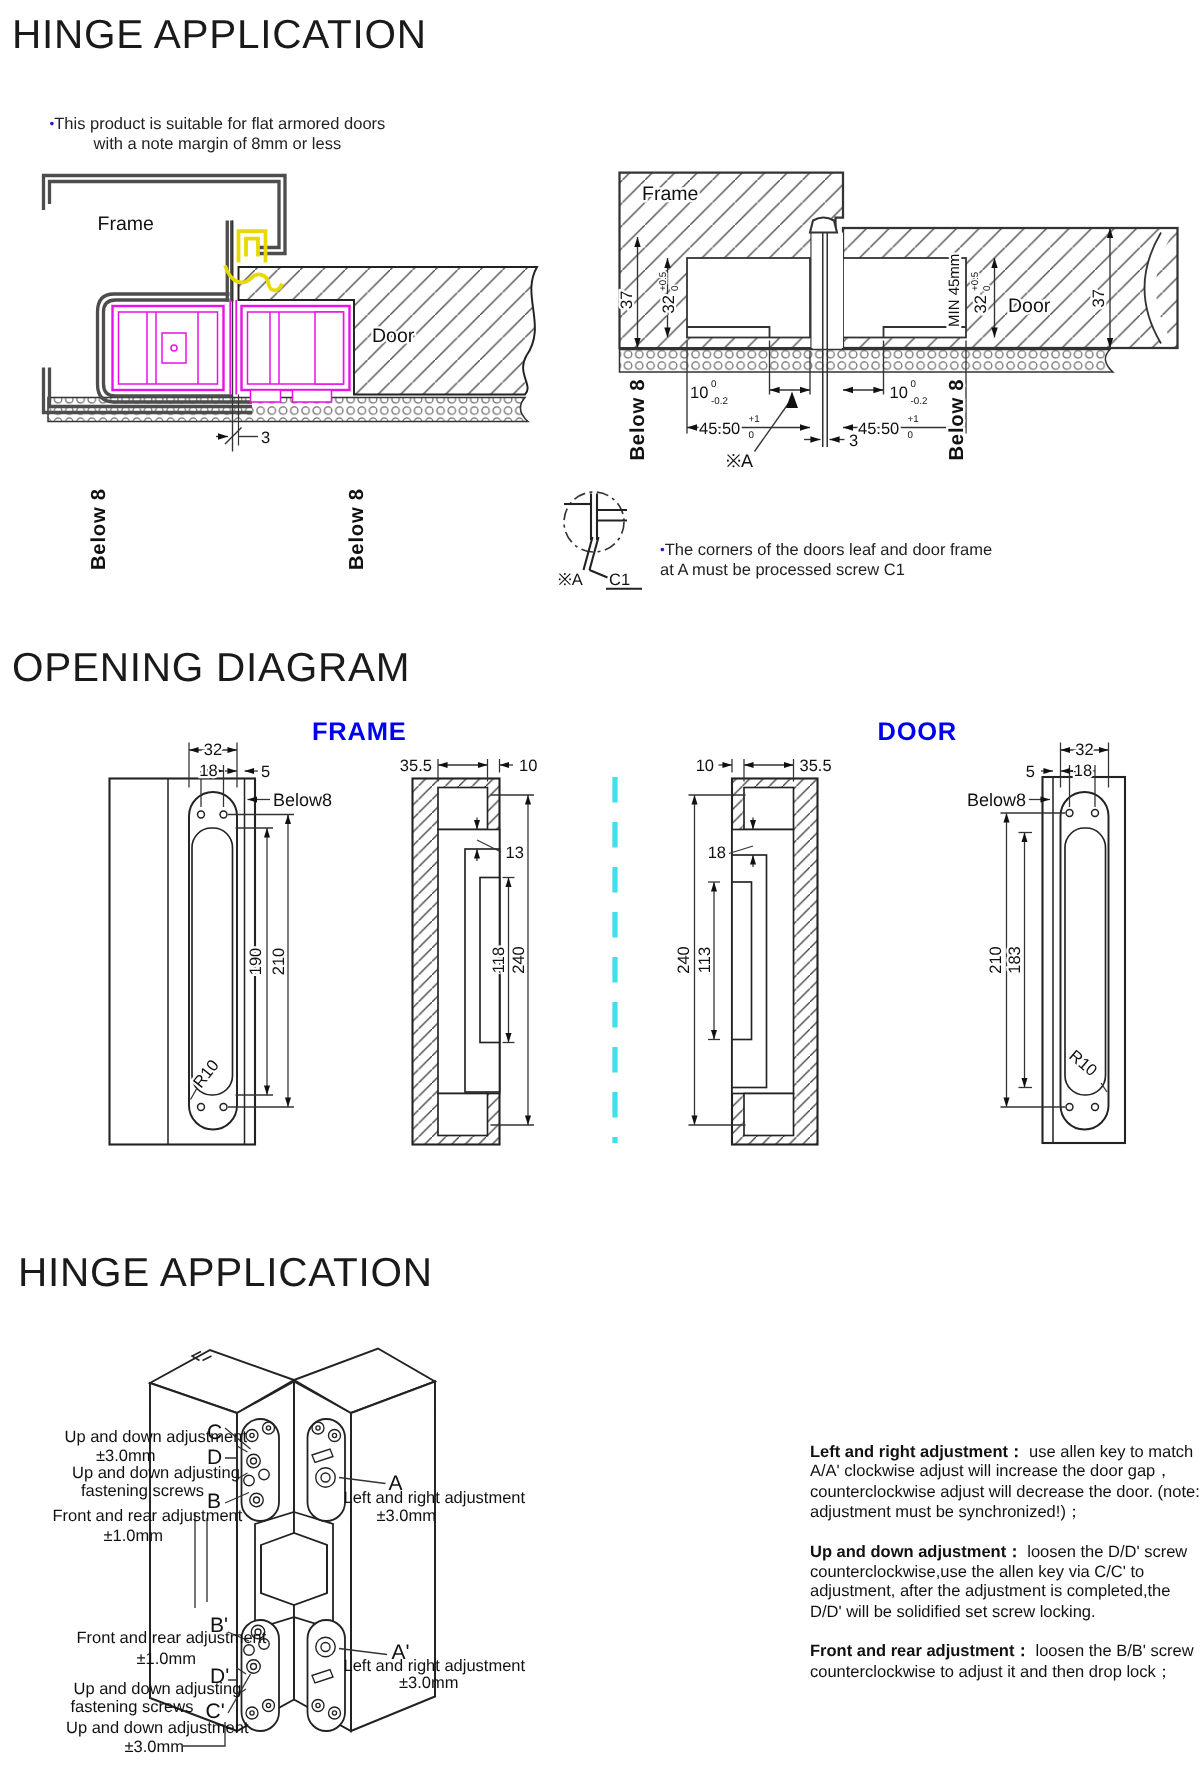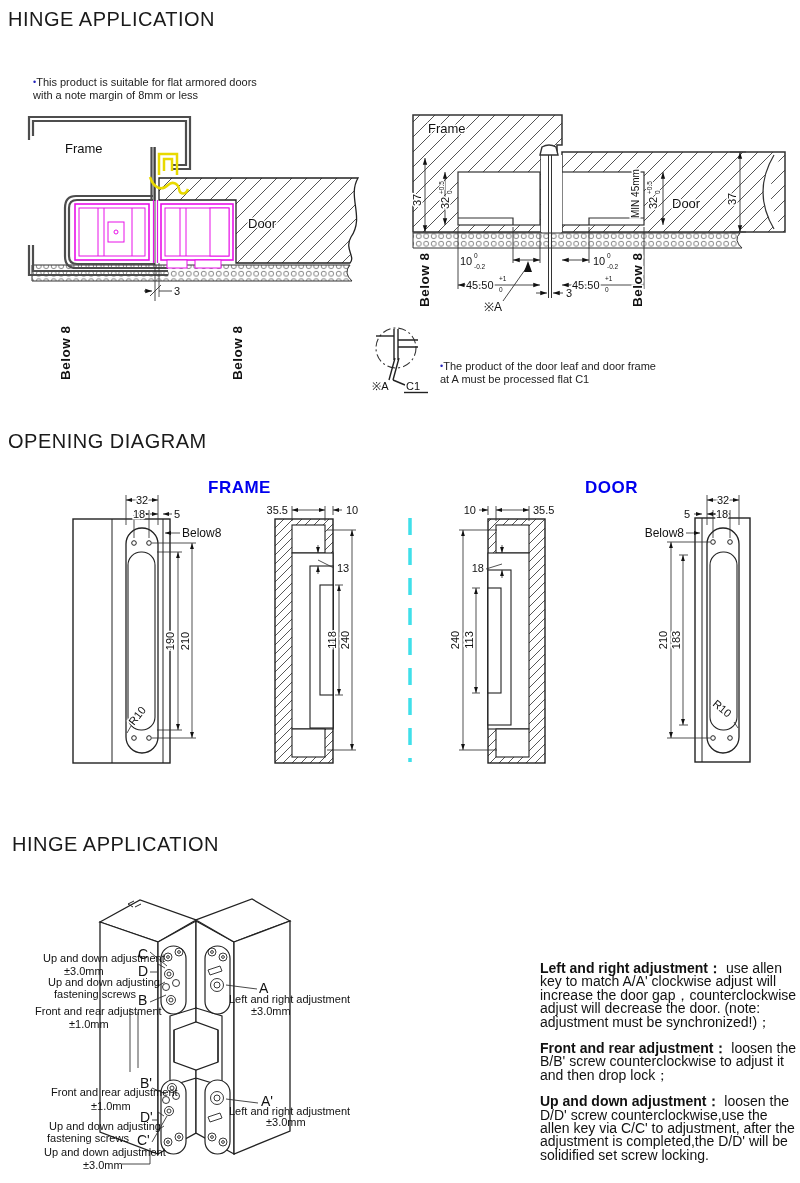--- a/index.html
+++ b/index.html
@@ -1,40 +1,40 @@
 <!DOCTYPE html>
 <html><head>
 <meta charset="utf-8">
 <style>
   html,body{margin:0;padding:0;background:#fff;}
   body{width:800px;height:1183px;position:relative;font-family:"Liberation Sans",sans-serif;color:#1a1a1a;overflow:hidden;}
   .abs{position:absolute;}
-  .h1{font-size:20px;font-weight:400;letter-spacing:0.5px;color:#1a1a1a;white-space:nowrap;}
+  .h1{font-size:27px;font-weight:400;letter-spacing:0.5px;color:#1a1a1a;white-space:nowrap;}
   .note{font-size:11px;line-height:13px;color:#222;}
   .note .bullet{color:#2222bb;font-size:9px;vertical-align:1px;}
   .bluehead{font-size:17px;font-weight:bold;color:#0000ee;letter-spacing:0.5px;}
   .lbl{font-size:11px;color:#111;white-space:nowrap;line-height:12px;}
   .mark{font-size:14px;color:#111;white-space:nowrap;}
-  .instr{font-size:14px;line-height:13.4px;color:#111;width:260px;}
+  .instr{font-size:11px;line-height:13.4px;color:#111;width:260px;}
   .instr p{margin:0 0 13px 0;}
   .instr b{font-weight:bold;}
   svg{position:absolute;overflow:visible;}
   svg text{font-family:"Liberation Sans",sans-serif;fill:#111;}
   .dt{font-size:11px;stroke:#fff;stroke-width:3px;paint-order:stroke;}
   .dts{font-size:6.5px;stroke:#fff;stroke-width:2px;paint-order:stroke;}
   .name{font-size:13px;stroke:#fff;stroke-width:3px;paint-order:stroke;}
   .b8{font-size:13.5px;font-weight:bold;letter-spacing:0.5px;stroke:#fff;stroke-width:3px;paint-order:stroke;}
   .ref{font-size:12px;stroke:#fff;stroke-width:3px;paint-order:stroke;}
 </style>
 </head>
 <body>
 
 <div class="abs h1" style="left:8px;top:8px;">HINGE APPLICATION</div>
 
-<div class="abs note" style="left:33px;top:76px;">
+<div class="abs note" style="left:33px;top:76px;text-align:center;">
   <span class="bullet">•</span><span>This product is suitable for flat armored doors</span><br>
   <span>with a note margin of 8mm or less</span>
 </div>
 
 <svg class="abs" style="left:20px;top:105px;" width="350" height="235" viewBox="0 0 350 235">
   <defs>
     <pattern id="hatchL1" width="15" height="15" patternUnits="userSpaceOnUse">
       <path d="M-2,17 L17,-2" stroke="#555" stroke-width="1" fill="none"></path>
     </pattern>
     <pattern id="dots1" width="7.5" height="7.5" patternUnits="userSpaceOnUse">
@@ -191,22 +191,22 @@
     <path d="M8,14 H26"></path>
     <path d="M27,36 L21,58 M31,36 L25,58"></path>
     <path d="M25,58 L37,63"></path>
   </g>
   <text x="4" y="68" class="ref" style="font-size:11px;">※A</text>
   <text x="38" y="68" class="ref" style="font-size:11px;">C1</text>
   <line x1="36" y1="70.5" x2="60" y2="70.5" stroke="#222" stroke-width="1.4"></line>
 </svg>
 
 <div class="abs note" style="left:440px;top:360px;">
-  <span class="bullet">•</span><span>The product of the door leaf and door frame</span><br>
-  <span>at A must be processed flat C1</span>
+  <span class="bullet">•</span><span>The corners of the doors leaf and door frame</span><br>
+  <span>at A must be processed screw C1</span>
 </div>
 
 <div class="abs h1" style="left:8px;top:430px;">OPENING DIAGRAM</div>
 <div class="abs bluehead" style="left:208px;top:478px;">FRAME</div>
 <div class="abs bluehead" style="left:585px;top:478px;">DOOR</div>
 
 <svg class="abs" style="left:0;top:470px;" width="800" height="330" viewBox="0 0 800 330">
   <defs>
     <pattern id="hatch8" width="9" height="9" patternUnits="userSpaceOnUse">
       <path d="M-1,10 L10,-1" stroke="#444" stroke-width="0.9" fill="none"></path>
@@ -455,15 +455,15 @@
 <div class="abs lbl" style="left:47px;top:1132px;">fastening screws</div>
 <div class="abs mark" style="left:137px;top:1132px;">C'</div>
 <div class="abs lbl" style="left:44px;top:1146px;">Up and down adjustment</div>
 <div class="abs lbl" style="left:83px;top:1159px;">±3.0mm</div>
 <div class="abs mark" style="left:261px;top:1093px;">A'</div>
 <div class="abs lbl" style="left:229px;top:1105px;">Left and right adjustment</div>
 <div class="abs lbl" style="left:266px;top:1116px;">±3.0mm</div>
 
 <div class="abs instr" style="left:540px;top:962px;">
   <p><b>Left and right adjustment：</b><span> use allen key to match A/A' clockwise adjust will increase the door gap，counterclockwise adjust will decrease the door. (note: adjustment must be synchronized!)；</span></p>
+  <p><b>Up and down adjustment：</b><span> loosen the D/D' screw counterclockwise,use the allen key via C/C' to adjustment, after the adjustment is completed,the D/D' will be solidified set screw locking.</span></p>
   <p><b>Front and rear adjustment：</b><span> loosen the B/B' screw counterclockwise to adjust it and then drop lock；</span></p>
-  <p><b>Up and down adjustment：</b><span> loosen the D/D' screw counterclockwise,use the allen key via C/C' to adjustment, after the adjustment is completed,the D/D' will be solidified set screw locking.</span></p>
 </div>
 
 </body></html>

